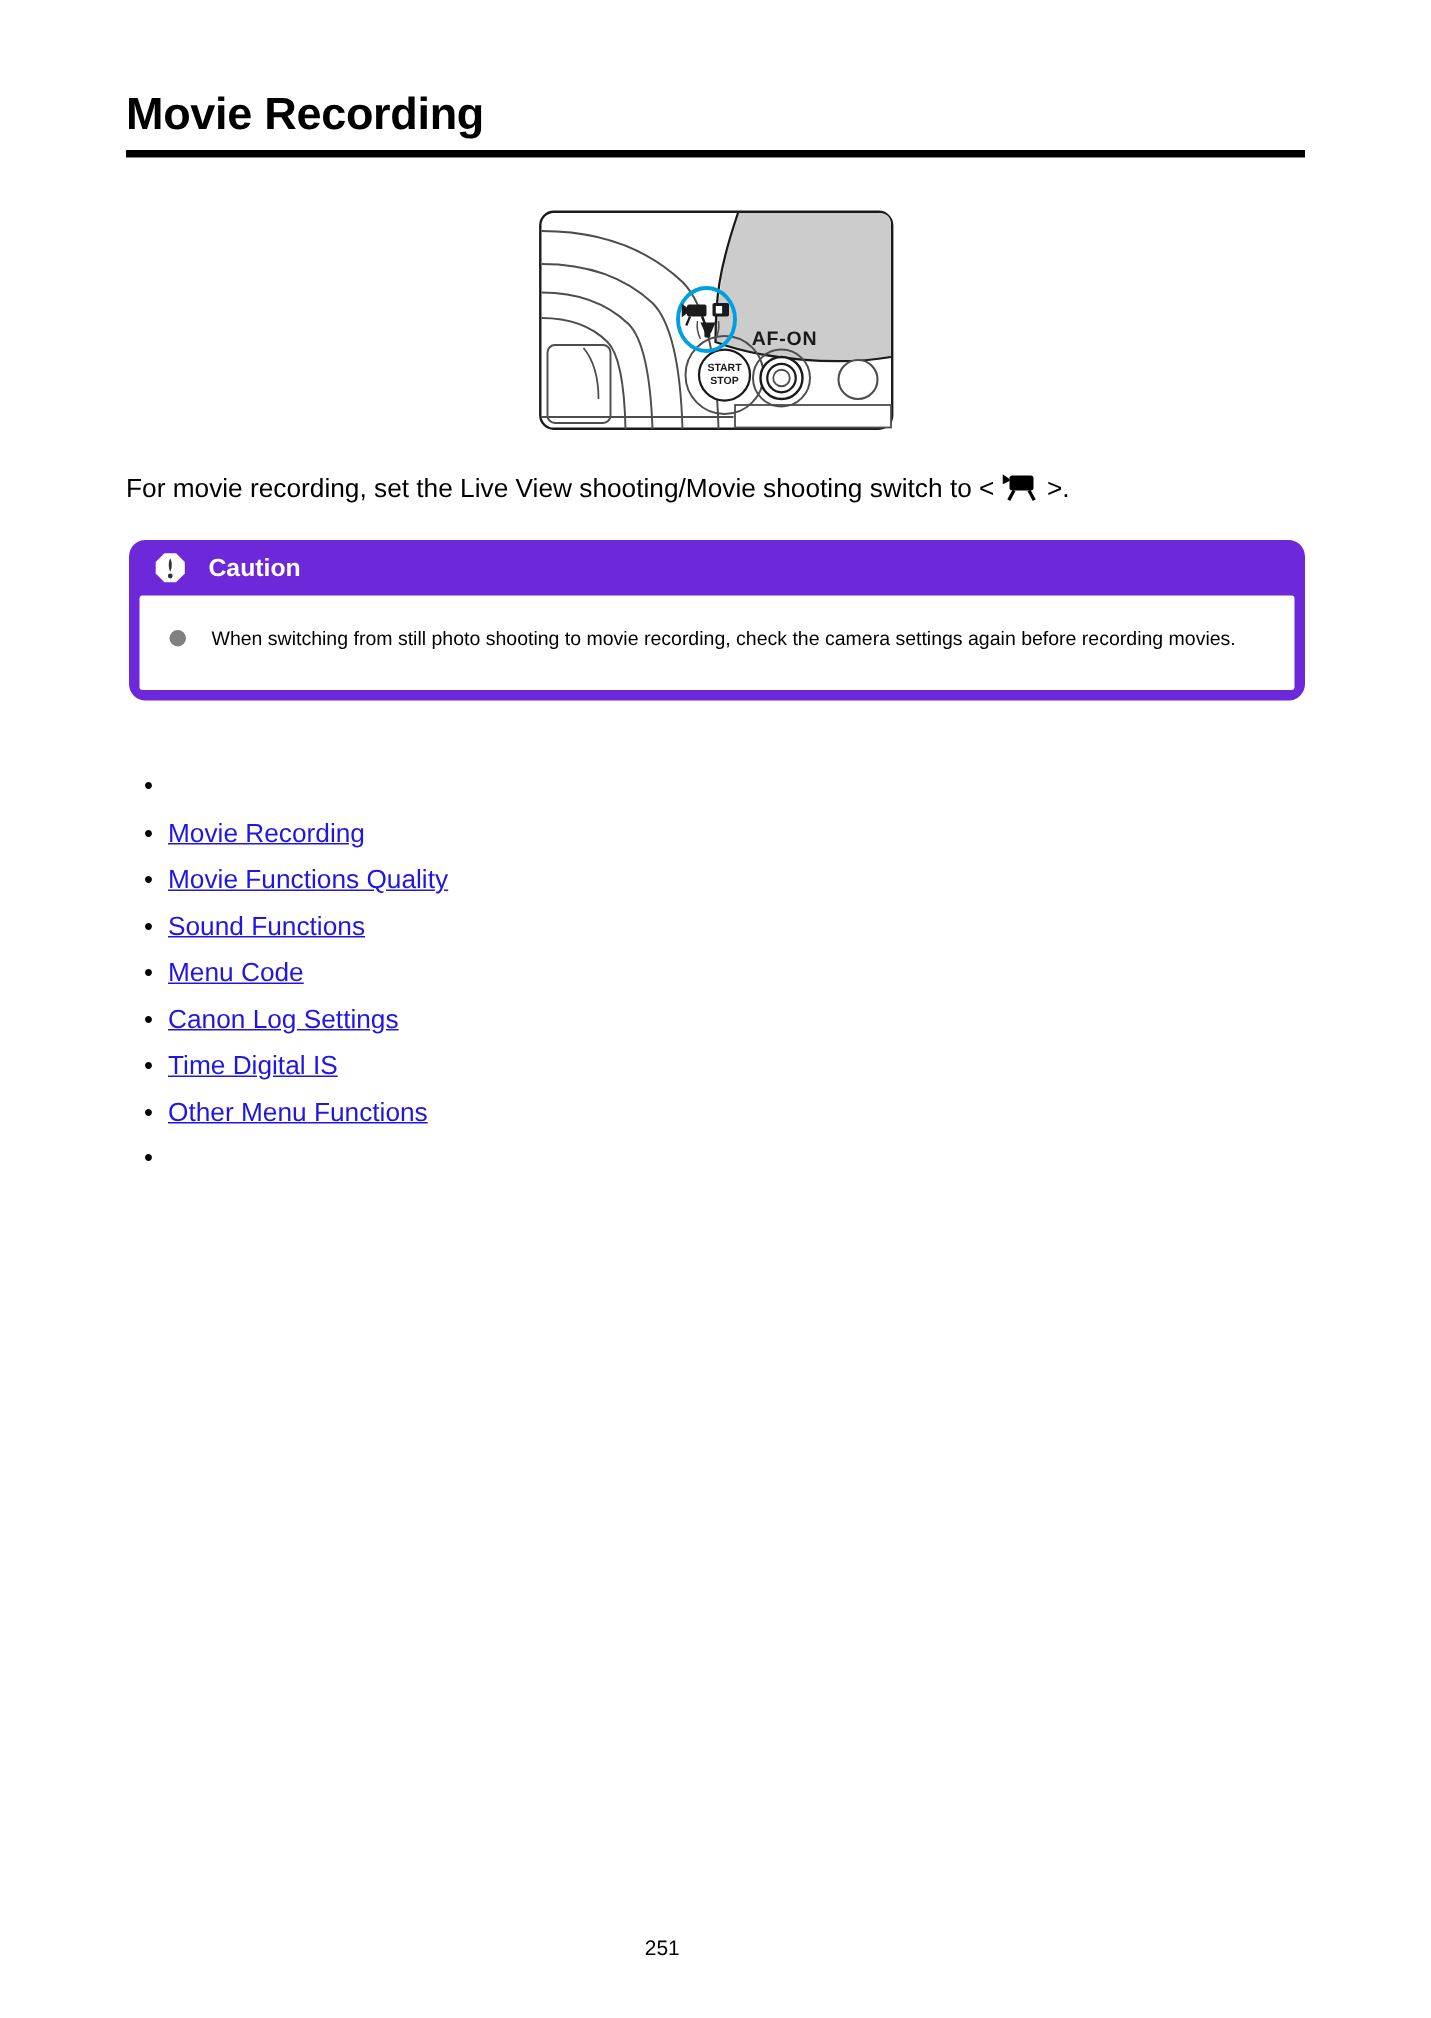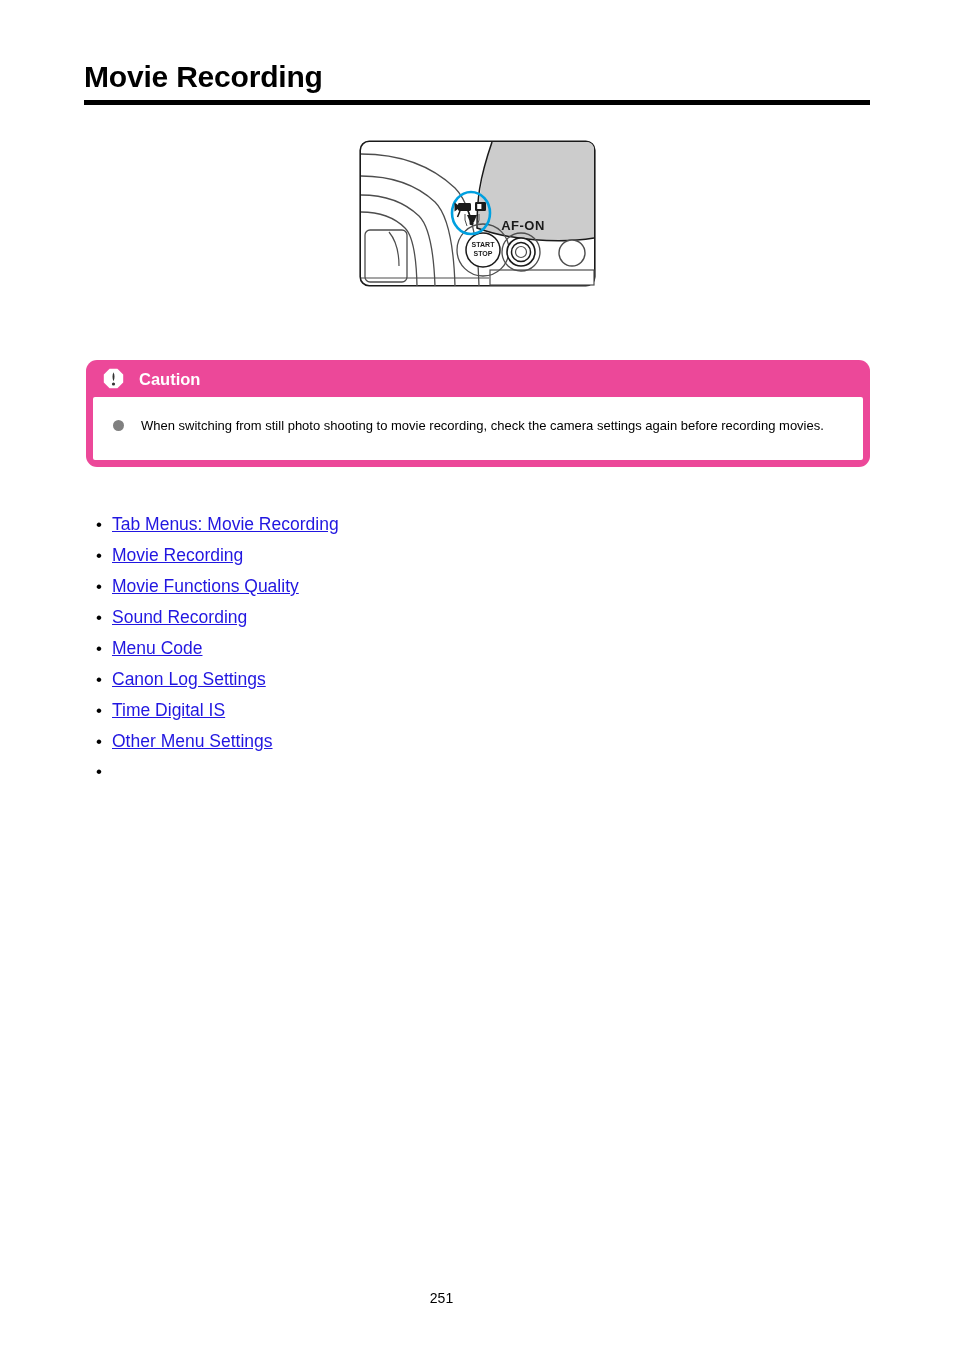--- a/index.html
+++ b/index.html
@@ -72,21 +72,21 @@
     vertical-align: -3px;
     margin: 0 1px;
   }
 
   
   .caution-box {
     position: absolute;
     left: 86px;
     top: 360px;
     width: 784px;
-    background: #ec4899;
+    background: #6d28d9;
     border-radius: 11px;
     padding: 0;
     box-sizing: border-box;
   }
   .caution-header {
     height: 37px;
     display: flex;
     align-items: center;
     padding-left: 17px;
   }
@@ -227,20 +227,30 @@
         <g fill="#1a1a1a">
           <path d="M 108 75 L 118 75 L 115 82 L 111 82 Z"></path>
           <rect x="110.6" y="80" width="4" height="5" rx="1"></rect>
         </g>
         <path d="M 106 74 Q 105 80 108 86" fill="none" stroke="#4d4d4d" stroke-width="1"></path>
         <path d="M 120 74 Q 121 80 118 86" fill="none" stroke="#4d4d4d" stroke-width="1"></path>
       </g>
     </svg>
   </div>
 
+  <div class="intro">
+    <span>For movie recording, set the Live View shooting/Movie shooting switch to &lt; </span><span class="inline-icon"><svg width="26" height="19" viewBox="0 0 26 19" xmlns="http://www.w3.org/2000/svg">
+          <g fill="#000000">
+            <rect x="6" y="2" width="16" height="10" rx="1.8"></rect>
+            <polygon points="6,4.4 1.5,1.2 1.5,7.8 6,5.6"></polygon>
+            <path d="M 9 12 L 5.5 18.4" stroke="#000000" stroke-width="2.2" fill="none"></path>
+            <path d="M 19 12 L 22.5 18.4" stroke="#000000" stroke-width="2.2" fill="none"></path>
+          </g>
+        </svg></span><span> &gt;.</span>
+  </div>
 
   <div class="caution-box">
     <div class="caution-header">
       <span class="caution-icon">
         <svg width="21" height="21" viewBox="0 0 21 21" xmlns="http://www.w3.org/2000/svg">
           <polygon points="6.6,0.8 14.4,0.8 20.2,6.6 20.2,14.4 14.4,20.2 6.6,20.2 0.8,14.4 0.8,6.6" fill="#ffffff"></polygon>
           <path d="M 10.5 4.2 C 9.2 6.6 9.1 10.4 10.5 13.2 C 11.9 10.4 11.8 6.6 10.5 4.2 Z" fill="#333333"></path>
           <circle cx="10.5" cy="16" r="1.6" fill="#333333"></circle>
         </svg>
       </span>
@@ -250,49 +260,48 @@
       <div class="caution-item">
         <span class="caution-bullet"></span>
         <span class="caution-text">When switching from still photo shooting to movie recording, check the camera settings again before recording movies.</span>
       </div>
     </div>
   </div>
 
   <div class="link-list">
     <div class="link-row">
       <span class="link-bullet">•</span>
-      <a class="link-anchor">Tab Menus: Movie Recording</a>
     </div>
     <div class="link-row">
       <span class="link-bullet">•</span>
       <a class="link-anchor">Movie Recording</a>
     </div>
     <div class="link-row">
       <span class="link-bullet">•</span>
       <a class="link-anchor">Movie Functions Quality</a>
     </div>
     <div class="link-row">
       <span class="link-bullet">•</span>
-      <a class="link-anchor">Sound Recording</a>
+      <a class="link-anchor">Sound Functions</a>
     </div>
     <div class="link-row">
       <span class="link-bullet">•</span>
       <a class="link-anchor">Menu Code</a>
     </div>
     <div class="link-row">
       <span class="link-bullet">•</span>
       <a class="link-anchor">Canon Log Settings</a>
     </div>
     <div class="link-row">
       <span class="link-bullet">•</span>
       <a class="link-anchor">Time Digital IS</a>
     </div>
     <div class="link-row">
       <span class="link-bullet">•</span>
-      <a class="link-anchor">Other Menu Settings</a>
+      <a class="link-anchor">Other Menu Functions</a>
     </div>
     <div class="link-row">
       <span class="link-bullet">•</span>
     </div>
   </div>
 
   <div class="page-number">251</div>
 
 </div>
 

